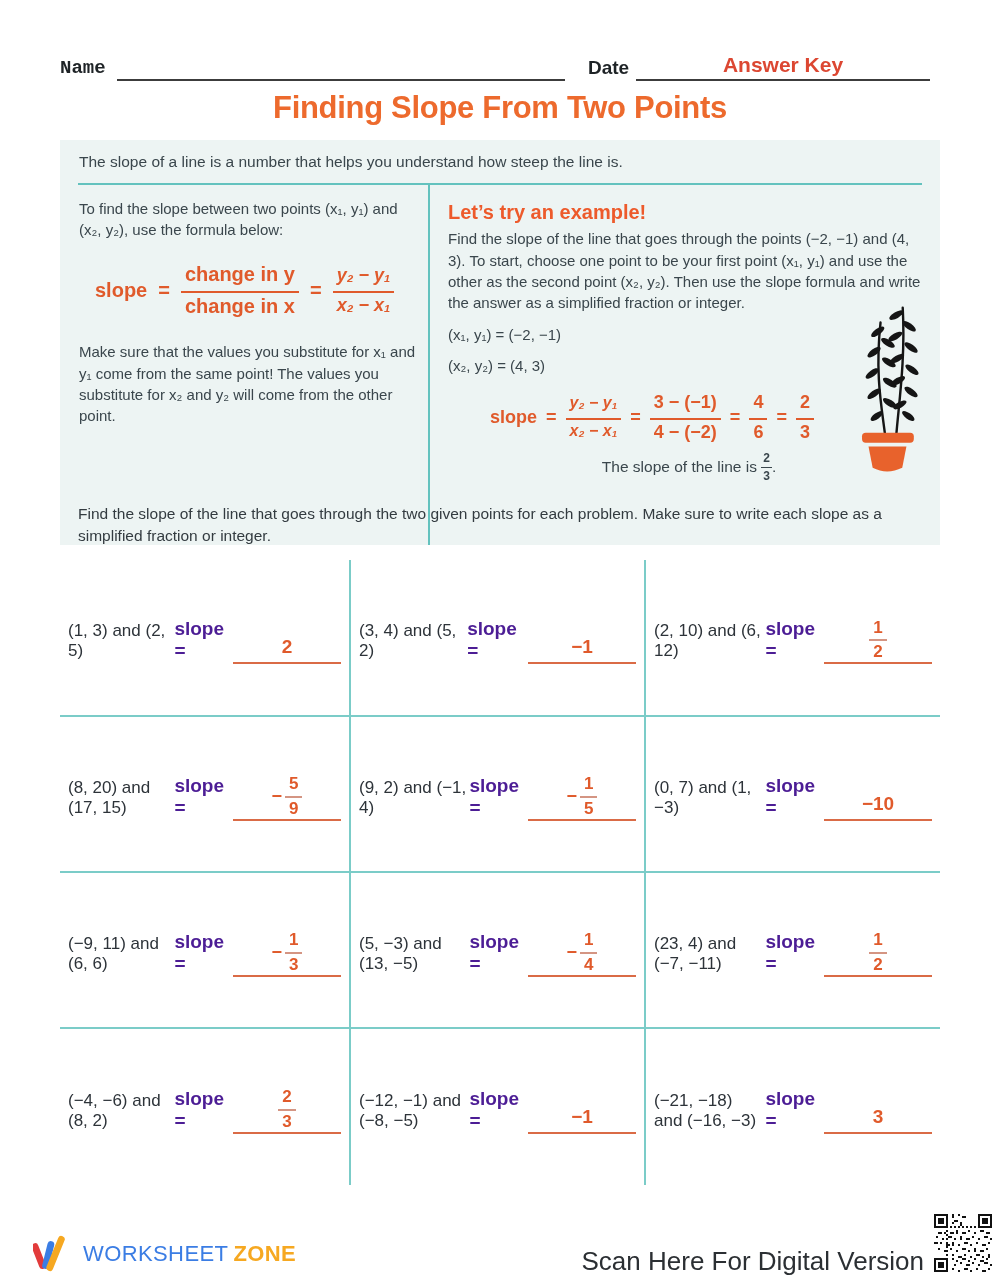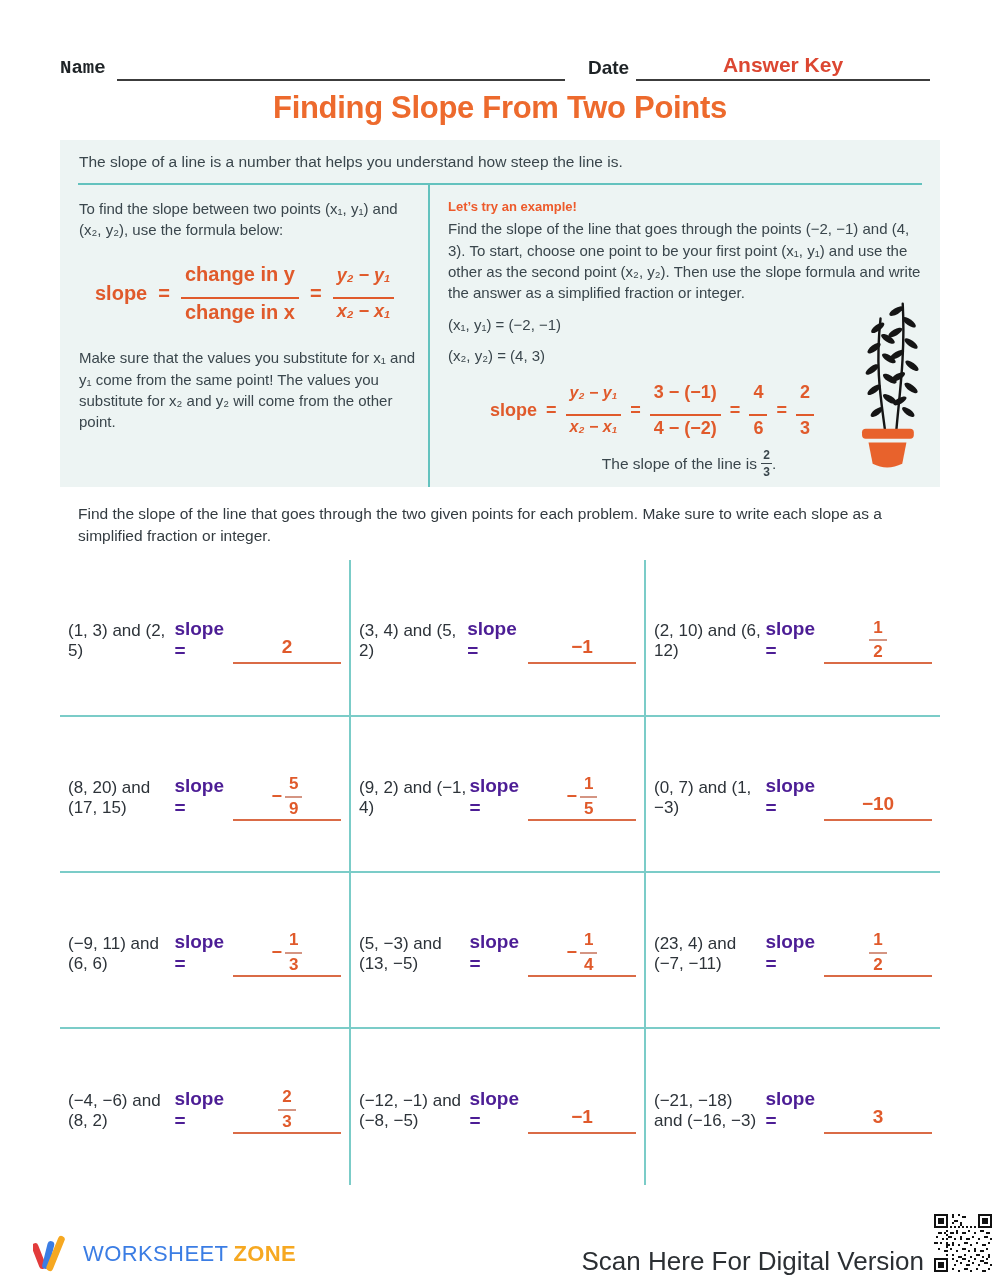--- a/index.html
+++ b/index.html
@@ -14,30 +14,30 @@
   .name-line { left:117px; width:448px; }
   .date-line { left:636px; width:294px; }
   .answer-key { position:absolute; left:636px; width:294px; top:53px; text-align:center;
                 color:#dc4732; font-size:21px; font-weight:700; }
 
   
   .title { position:absolute; top:90px; left:0; width:100%; text-align:center;
            font-size:31px; font-weight:700; color:#ed6a2d; letter-spacing:-0.3px; }
 
   
-  .intro { position:absolute; left:60px; top:140px; width:880px; height:347px; background:#edf4f3; }
+  .intro { position:absolute; left:60px; top:140px; width:880px; height:405px; background:#edf4f3; }
   .intro-lead { position:absolute; left:19px; top:13px; font-size:15.5px; color:#3a464c; }
   .intro-hrule { position:absolute; left:18px; right:18px; top:43px; height:2px; background:#63c2be; }
   .intro-vrule { position:absolute; left:368px; top:45px; bottom:0; width:2px; background:#63c2be; }
   .intro-left { position:absolute; left:19px; top:58px; width:338px; font-size:15px; color:#3a464c; line-height:1.42; }
   .intro-right { position:absolute; left:388px; top:58px; width:482px; font-size:15px; color:#3a464c; line-height:1.42; }
-  .example-heading { color:#ed5a2b; font-weight:700; margin-bottom:2px; font-size:13px; }
+  .example-heading { color:#ed5a2b; font-weight:700; margin-bottom:2px; font-size:20px; }
   .example-point { margin-top:10px; }
   .frac { display:inline-flex; flex-direction:column; align-items:center; line-height:1.12; vertical-align:middle; }
-  .frac .num { border-bottom:2px solid currentColor; padding:0 4px 12px; }
+  .frac .num { border-bottom:2px solid currentColor; padding:0 4px 6px; }
   .frac .den { padding-top:2px; }
   .formula-row { display:flex; align-items:center; gap:11px; color:#e05a2b; font-weight:700;
                  font-size:20px; margin:22px 0 24px 16px; }
   .formula-row .vars { font-style:italic; font-size:18px; }
   .calc-row { display:flex; align-items:center; gap:9px; color:#e05a2b; font-weight:700;
               font-size:18px; margin:16px 0 10px 42px; }
   .calc-row .vars { font-style:italic; font-size:16px; }
   .conclusion { margin-top:10px; text-align:center; color:#3a464c; font-size:15.5px; }
   .conclusion .frac { font-size:12px; font-weight:700; }
   .conclusion .frac .num { border-bottom-width:1.5px; padding:0 2px 1px; }

